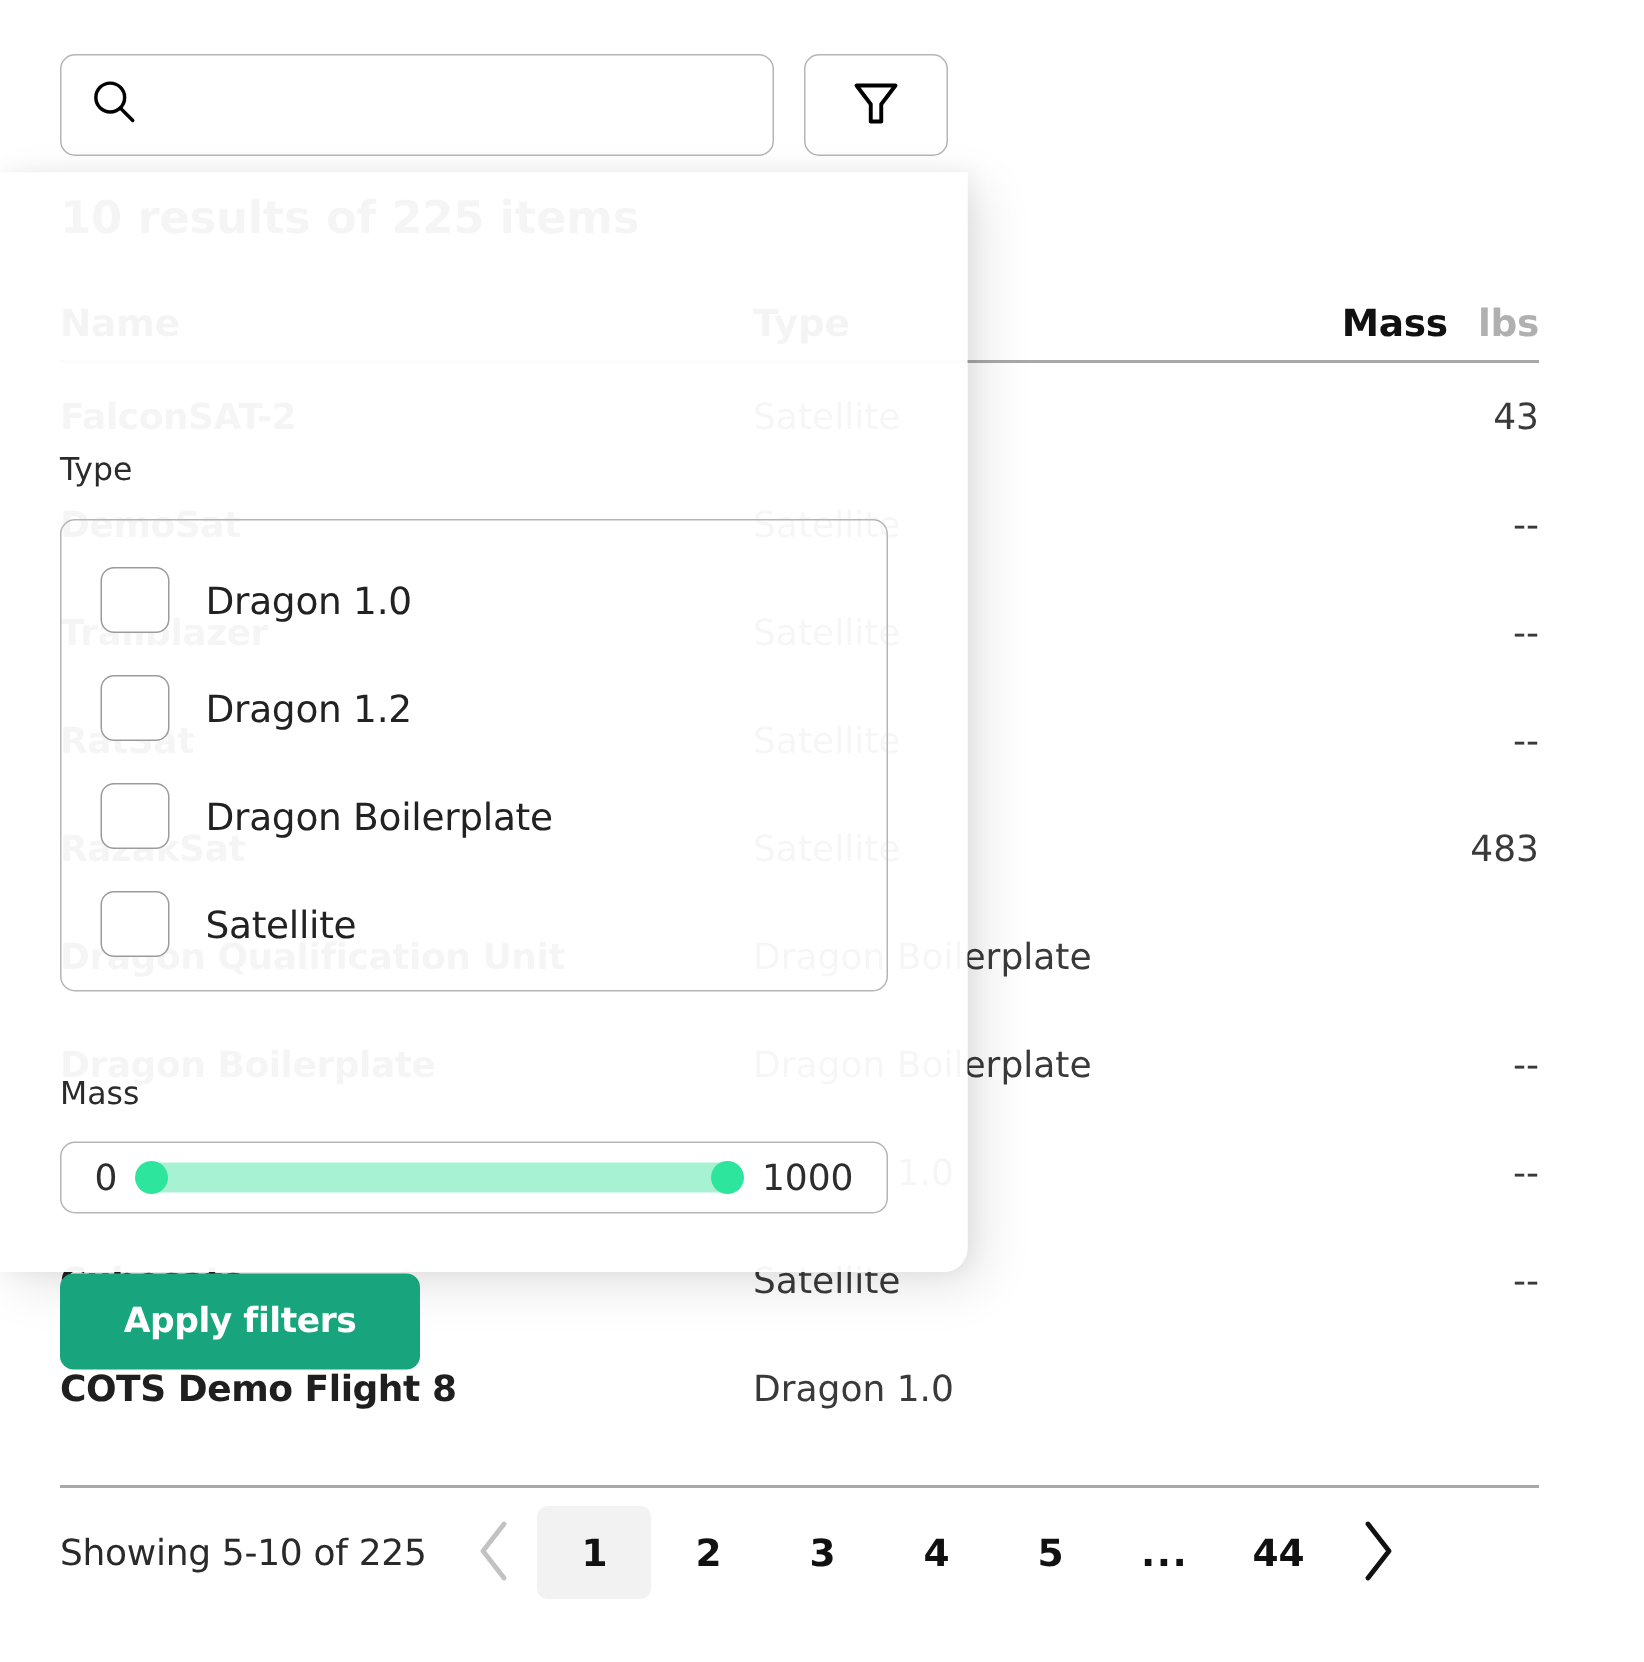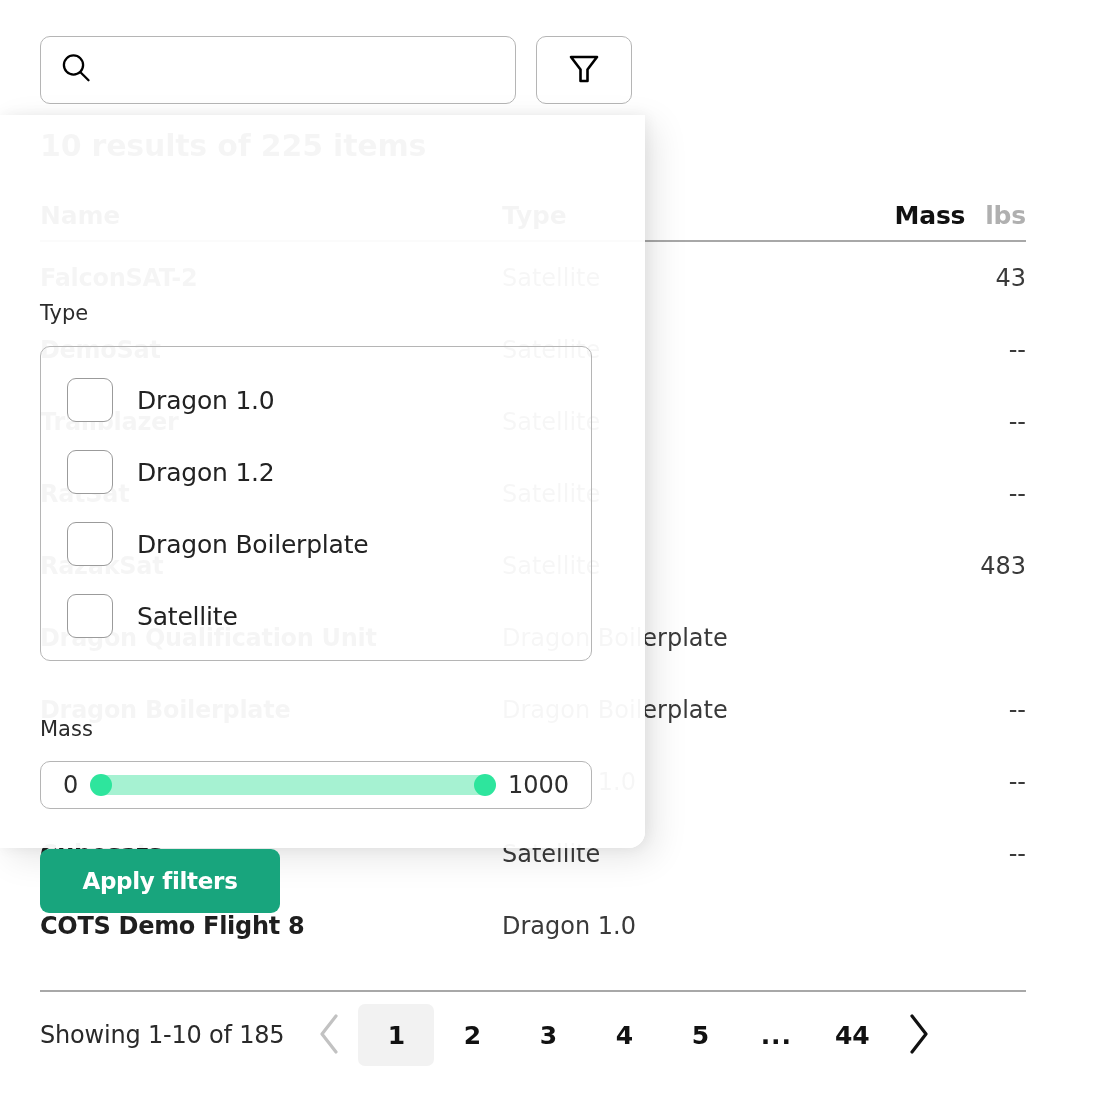--- a/index.html
+++ b/index.html
@@ -383,21 +383,21 @@
           <div class="td mass">--</div>
         </div>
         <div class="trow">
           <div class="td name">COTS Demo Flight 8</div>
           <div class="td type">Dragon 1.0</div>
         </div>
       </div>
   </div>
 
   <div class="footer">
-    <div class="showing">Showing 1-10 of 185</div>
+    <div class="showing">Showing 5-10 of 225</div>
     <div class="pager">
       <button class="pg-arrow">
         <span>
           <svg width="30" height="44" viewBox="0 0 30 44" fill="none">
             <path d="M21 4 L7 22 L21 40" stroke="#c2c2c2" stroke-width="3.2" stroke-linecap="round" stroke-linejoin="round"></path>
           </svg>
         </span>
       </button>
       <div id="pages-holder" style="display:flex;align-items:center;">
           <button class="pg-num active">1</button>

